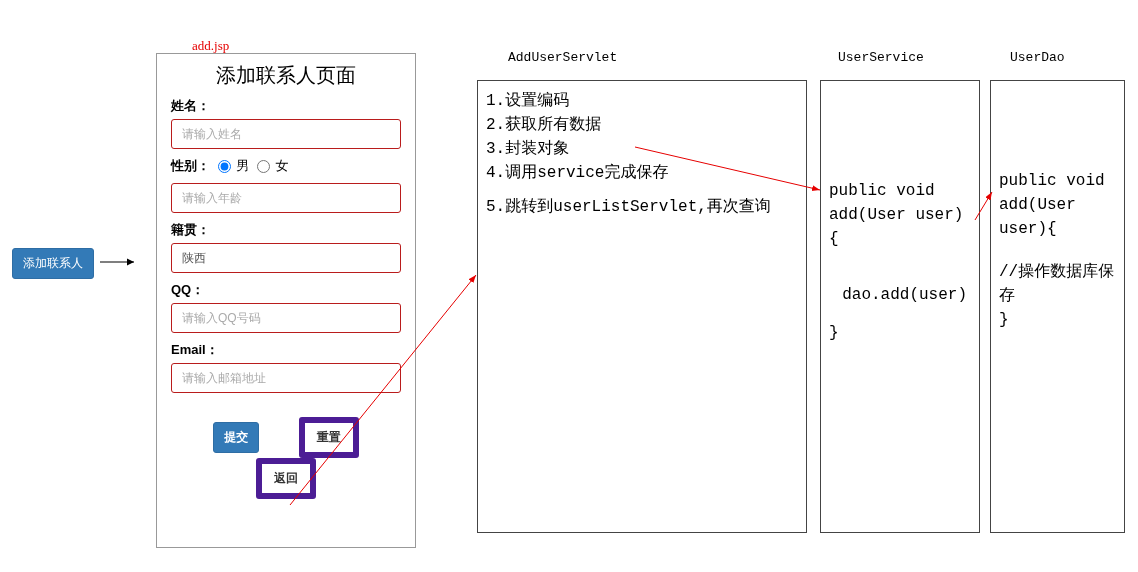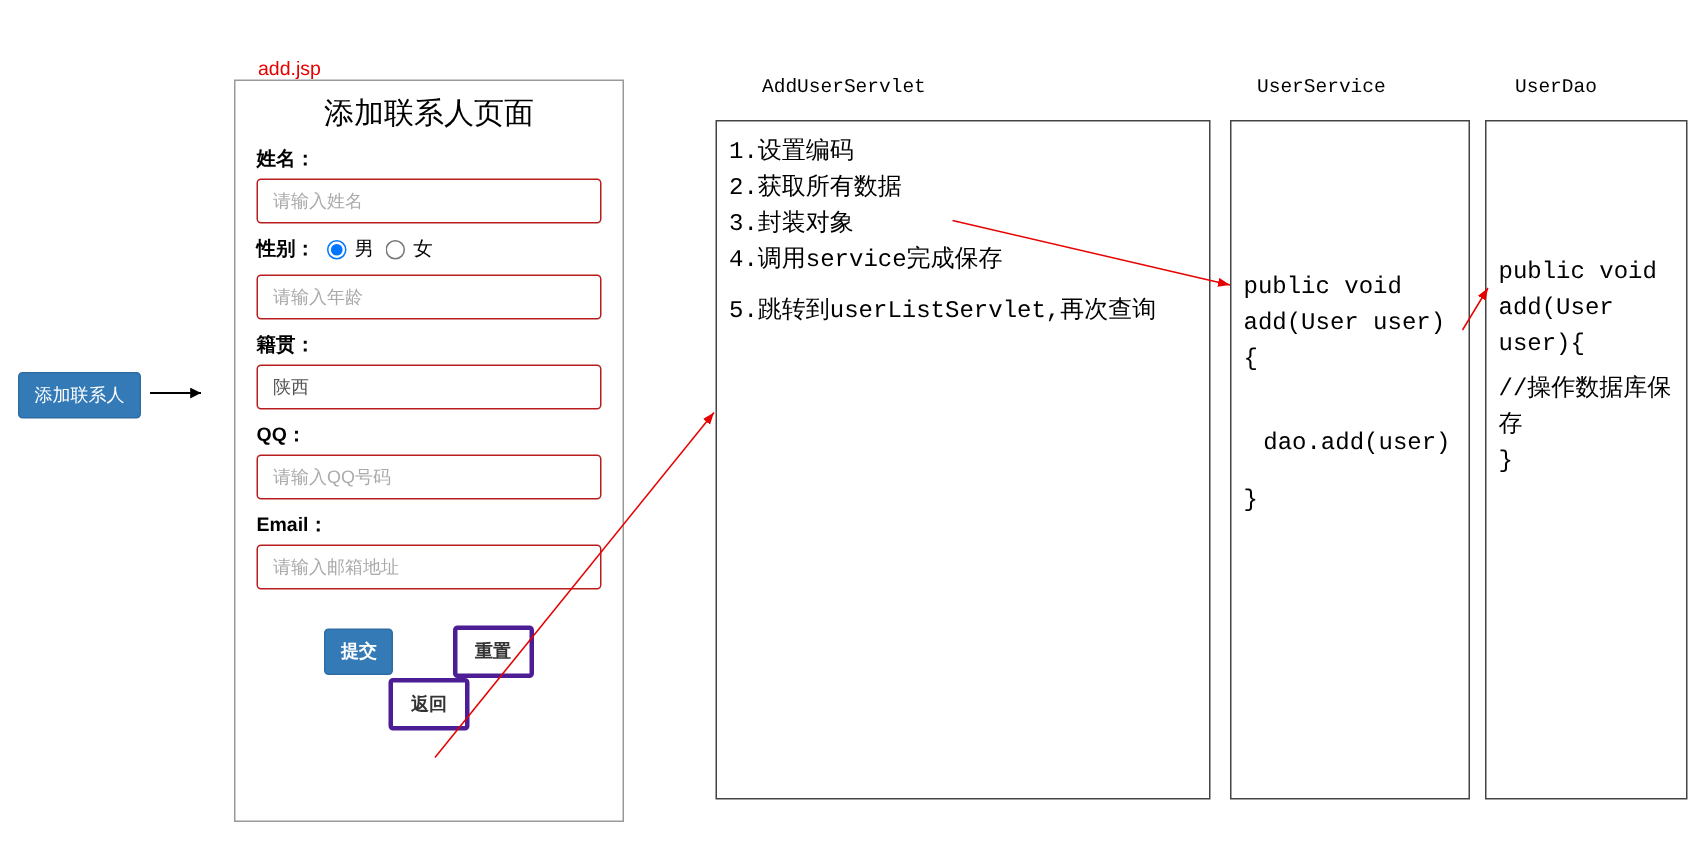--- a/index.html
+++ b/index.html
@@ -17,45 +17,45 @@
     border: 1px solid #2e6da4;
     padding: 6px 10px;
     border-radius: 3px;
     font-size: 12px;
     cursor: pointer;
     display: inline-block;
   }
   .btn-default {
     background: #fff;
     color: #333;
-    border: 3px solid #4c1d95;
+    border: 6px solid #4c1d95;
     padding: 6px 12px;
     border-radius: 3px;
     font-size: 12px;
     cursor: pointer;
     display: inline-block;
   }
   .add-contact-btn {
     position: absolute;
     left: 12px;
     top: 248px;
   }
   .arrow-short {
     position: absolute;
     left: 100px;
     top: 255px;
     width: 40px;
     height: 14px;
   }
   .jsp-label {
     position: absolute;
-    left: 172px;
+    left: 192px;
     top: 38px;
     color: #e60000;
-    font-family: Liberation Sans, sans-serif;
+    font-family: Liberation Serif, serif;
     font-size: 13px;
   }
   .form-panel {
     position: absolute;
     left: 156px;
     top: 53px;
     width: 260px;
     height: 495px;
     border: 1px solid #999;
     padding: 8px 14px;
@@ -210,21 +210,21 @@
   <div style="height:90px"></div>
   <div class="code">public void add(User user){</div>
   <div class="code" style="text-align:right;padding-right:4px;margin-top:32px">dao.add(user)</div>
   <div class="code" style="margin-top:14px">}</div>
 </div>
 
 <div class="dao-label">UserDao</div>
 <div class="box dao-box">
   <div style="height:80px"></div>
   <div class="code">public void add(User user){</div>
-  <div class="code" style="margin-top:6px">//操作数据库保存</div>
+  <div class="code" style="margin-top:19px">//操作数据库保存</div>
   <div class="code">}</div>
 </div>
 
 <svg class="overlay">
   <defs>
     <marker id="redah" markerWidth="10" markerHeight="10" refX="8" refY="3" orient="auto">
       <path d="M0,0 L8,3 L0,6 Z" fill="#e60000"></path>
     </marker>
   </defs>
 

